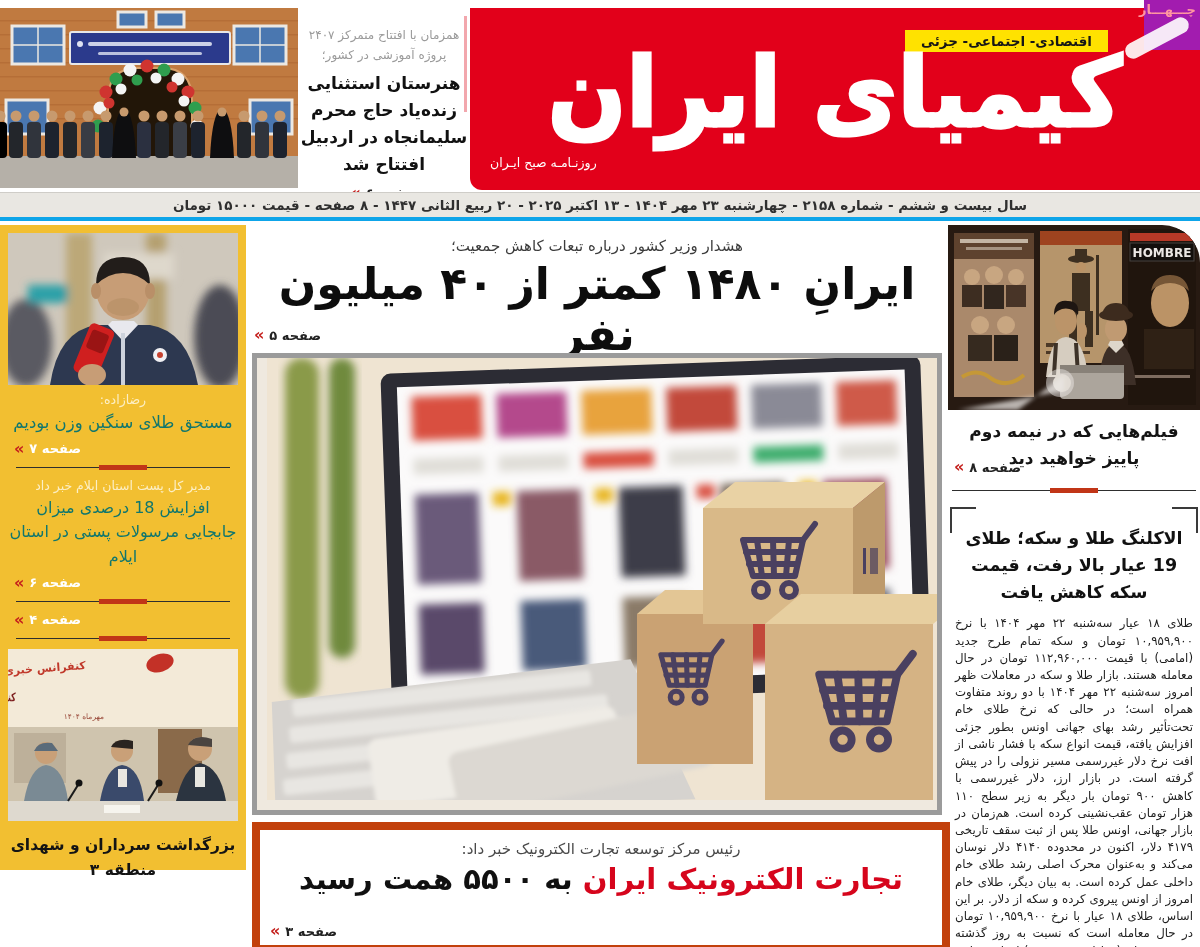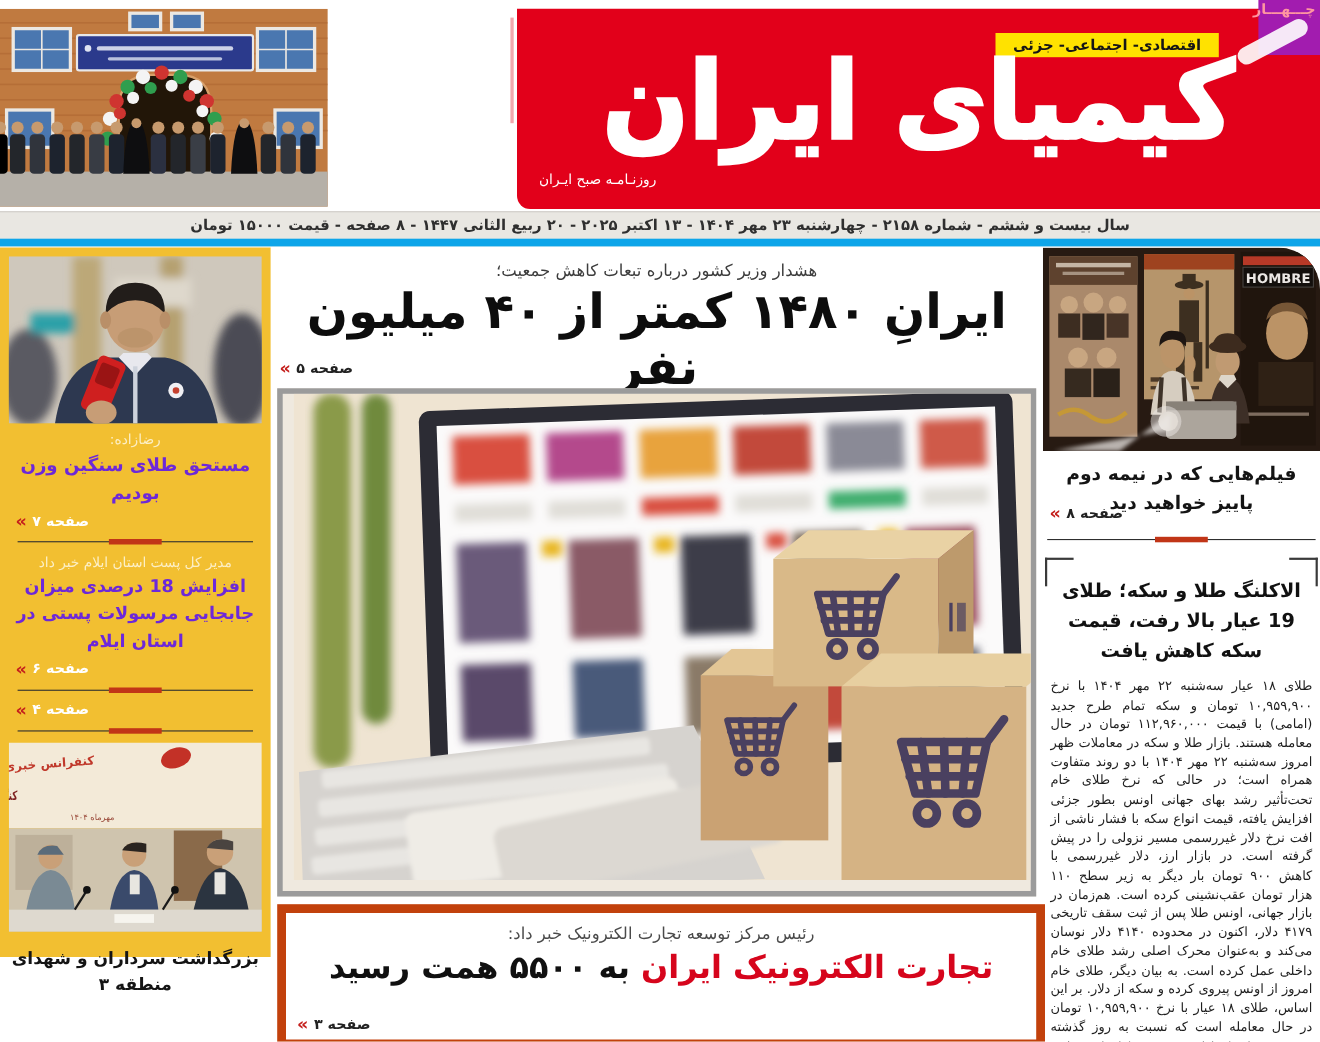--- a/index.html
+++ b/index.html
@@ -13,21 +13,21 @@
                white-space:nowrap;letter-spacing:1px;}
   #corner-swoosh{position:absolute;right:8px;top:30px;width:70px;height:16px;background:#fff;
                  transform:rotate(-28deg);border-radius:8px;opacity:.9;}
   #topics-badge{position:absolute;right:92px;top:22px;background:#ffe200;color:#161616;
                 font-size:13.5px;font-weight:bold;padding:3px 16px;}
   #logo{position:absolute;left:0;right:0;top:34px;text-align:center;color:#fff;
         font-size:92px;font-weight:bold;-webkit-text-stroke:3px #fff;line-height:1.1;
         transform:scaleY(1.05);}
   #tagline{position:absolute;left:20px;bottom:20px;color:#fff;font-size:12.5px;letter-spacing:2px;}
   #dateline{position:absolute;left:0;top:192px;width:1200px;height:24px;background:#e9e7e2;
-            border-top:1px solid #cfcdc8;border-bottom:7px solid #0ea5e9;
+            border-top:1px solid #cfcdc8;border-bottom:4px solid #0ea5e9;
             display:flex;align-items:center;justify-content:center;
             font-size:13.5px;font-weight:bold;color:#2f2f2f;}
   
   #tl-story{position:absolute;left:0;top:0;width:470px;height:190px;}
   #tl-photo{position:absolute;left:0;top:8px;width:298px;height:180px;}
   #tl-sep{position:absolute;left:464px;top:16px;width:3px;height:96px;background:#f2a7ad;}
   #tl-text{position:absolute;left:300px;top:26px;width:168px;text-align:center;}
   .tl-kicker{font-size:12px;color:#9a9a9a;line-height:1.65;}
   .tl-headline{margin-top:4px;font-size:17px;font-weight:bold;color:#111;line-height:1.6;}
   
@@ -38,21 +38,21 @@
   .pageref.center{justify-content:center;}
   .divider{position:relative;height:1px;background:#2e2e2e;margin:10px 16px;}
   .divider::after{content:"";position:absolute;left:50%;top:-2px;transform:translateX(-50%);
                   width:48px;height:5px;background:#c13517;}
   
   #col-left{position:absolute;left:0;top:225px;width:246px;height:722px;}
   #col-left .yellow-bg{position:absolute;left:0;top:0;width:246px;height:645px;background:#f2bf31;}
   #man-photo{position:relative;margin:0 auto;padding-top:8px;width:230px;height:152px;}
   .y-kicker{position:relative;margin-top:7px;text-align:center;font-size:12.5px;color:#fcefc6;}
   .y-headline{position:relative;margin-top:3px;padding:0 8px;text-align:center;
-              font-size:16.5px;font-weight:bold;color:#6d28d9;line-height:1.55;}
+              font-size:16.5px;font-weight:normal;color:#0f766e;line-height:1.55;}
   .y-pageref{position:relative;margin:5px 0 0 0;padding-left:14px;}
   #col-left .divider{position:relative;}
   #conf-photo{position:relative;margin:6px auto 0;width:230px;height:172px;}
   #conf-caption{position:relative;margin-top:12px;text-align:center;
                 font-size:15.5px;font-weight:bold;color:#141414;line-height:1.6;}
   
   #col-center{position:absolute;left:252px;top:225px;width:690px;height:722px;}
   #main-kicker{position:absolute;top:12px;left:0;right:0;text-align:center;
                font-size:15px;color:#3c3c3c;}
   #main-headline{position:absolute;top:33px;left:0;right:0;text-align:center;
@@ -165,20 +165,28 @@
             <use href="#psn" x="198" fill="#1d232e"></use>
           <path d="M210 150 Q212 104 222 100 Q232 104 234 150 Z" fill="#0e0e10"></path>
             <circle cx="222" cy="104" r="4.5" fill="#c79a6e"></circle>
           <use href="#psn" x="244" fill="#23262b"></use>
             <use href="#psn" x="262" fill="#30343c"></use>
           <use href="#psn" x="280" fill="#1d232e"></use>
         </g>
       </svg>
     </div>
     <div id="tl-sep"></div>
+    <div id="tl-text">
+      <div class="tl-kicker">همزمان با افتتاح متمرکز ۲۴۰۷ پروژه آموزشی در کشور؛</div>
+      <div class="tl-headline">هنرستان استثنایی زنده‌یاد حاج محرم سلیمانجاه در اردبیل افتتاح شد</div>
+      <div class="pageref center" style="margin-top:7px">
+        <span class="chev">«</span>
+        <span>صفحه ۶</span>
+      </div>
+    </div>
   </div>
 
   <div id="masthead">
     <div id="topics-badge">اقتصادی- اجتماعی- جزئی</div>
     <div id="logo">کیمیای ایران</div>
     <div id="tagline">روزنـامـه صبح ایـران</div>
   </div>
   <div id="corner-red">
     <div id="corner-swoosh"></div>
     <div id="corner-mark">چـــهـــار</div>

